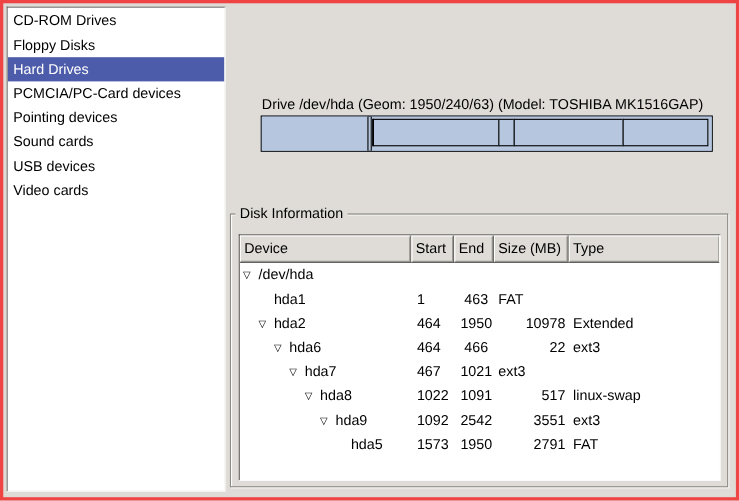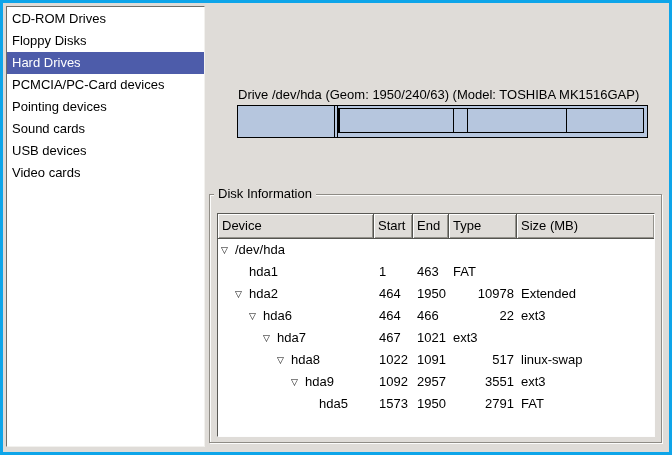--- a/index.html
+++ b/index.html
@@ -5,21 +5,21 @@
   html, body { margin: 0; padding: 0; }
   body {
     width: 672px; height: 455px;
     font-family: "Liberation Sans", "DejaVu Sans", sans-serif;
     background: #fff;
   }
   #window {
     position: relative;
     width: 672px; height: 455px;
     box-sizing: border-box;
-    border: 3px solid #0ea5e9;
+    border: 3px solid #ef4444;
     background: #dfdcd8;
     overflow: hidden;
     padding-left: 8px;
   }
 
   
   #sidebar {
     position: absolute; left: 3px; top: 3px;
     width: 199px; height: 441px;
     box-sizing: border-box;
@@ -136,21 +136,21 @@
   .expander {
     display: inline-block;
     flex: 0 0 14px;
     width: 14px;
     font-size: 9px;
     line-height: 22px;
     text-align: left;
     color: #000;
   }
   .c-start { padding-left: 5px; }
-  .c-end   { padding-left: 4px; }
+  .c-end   { padding-left: 4px; text-align: center; }
   .c-size  { text-align: right; padding-right: 3px; }
   .c-type  { padding-left: 4px; }
 </style>
 </head>
 <body>
 
 <div id="window">
 
   <div id="sidebar">
       <div class="side-item">CD-ROM Drives</div>
@@ -177,22 +177,22 @@
     </div>
 
   <div id="disk-info-group">
     <div id="disk-info-legend">Disk Information</div>
 
     <div id="partition-table">
       <div class="tbl-head">
           <div class="th">Device</div>
           <div class="th">Start</div>
           <div class="th">End</div>
+          <div class="th">Size (MB)</div>
           <div class="th">Type</div>
-          <div class="th">Size (MB)</div>
         </div>
       <div class="tbl-body">
           <div class="trow">
             <div class="cell c-device">
               <span class="indent" style="width: 3px;"></span>
               <span class="expander">▽</span>
               <span>/dev/hda</span>
             </div>
             <div class="cell c-start"></div>
             <div class="cell c-end"></div>
@@ -252,21 +252,21 @@
             <div class="cell c-size">517</div>
             <div class="cell c-type">linux-swap</div>
           </div>
           <div class="trow">
             <div class="cell c-device">
               <span class="indent" style="width: 73px;"></span>
               <span class="expander">▽</span>
               <span>hda9</span>
             </div>
             <div class="cell c-start">1092</div>
-            <div class="cell c-end">2957</div>
+            <div class="cell c-end">2542</div>
             <div class="cell c-size">3551</div>
             <div class="cell c-type">ext3</div>
           </div>
           <div class="trow">
             <div class="cell c-device">
               <span class="indent" style="width: 87px;"></span>
               <span class="expander"></span>
               <span>hda5</span>
             </div>
             <div class="cell c-start">1573</div>

